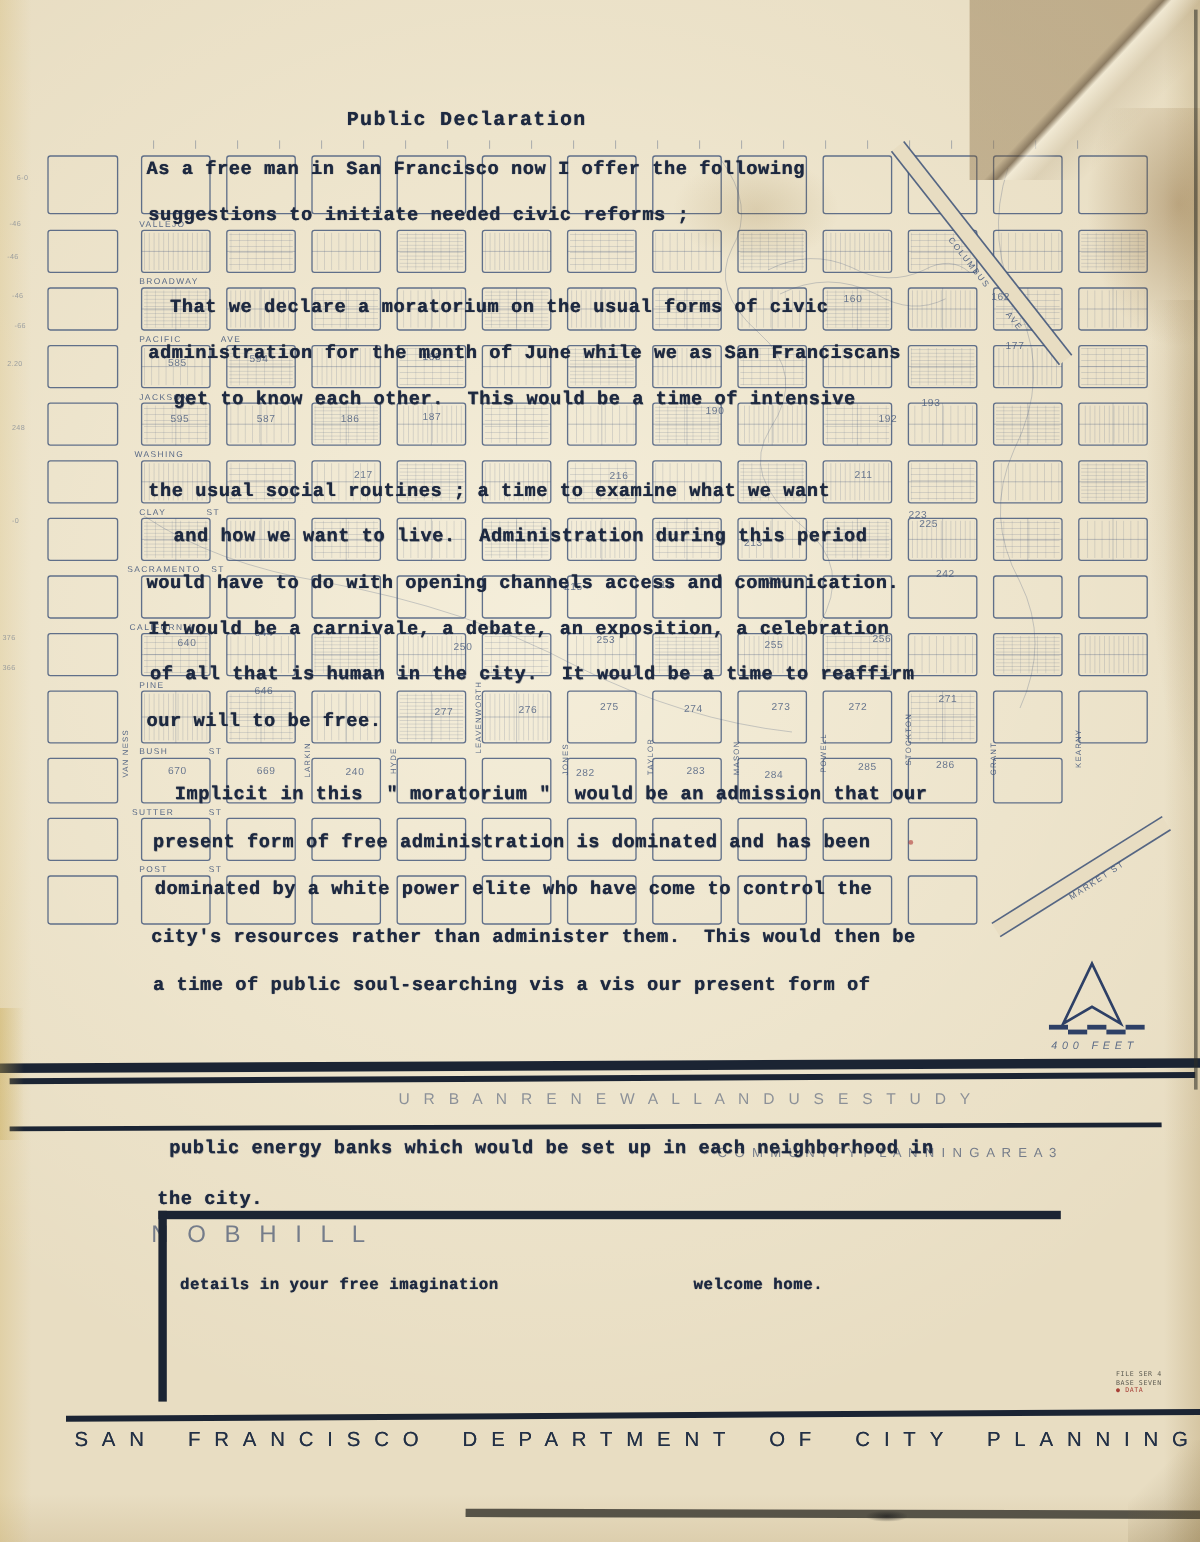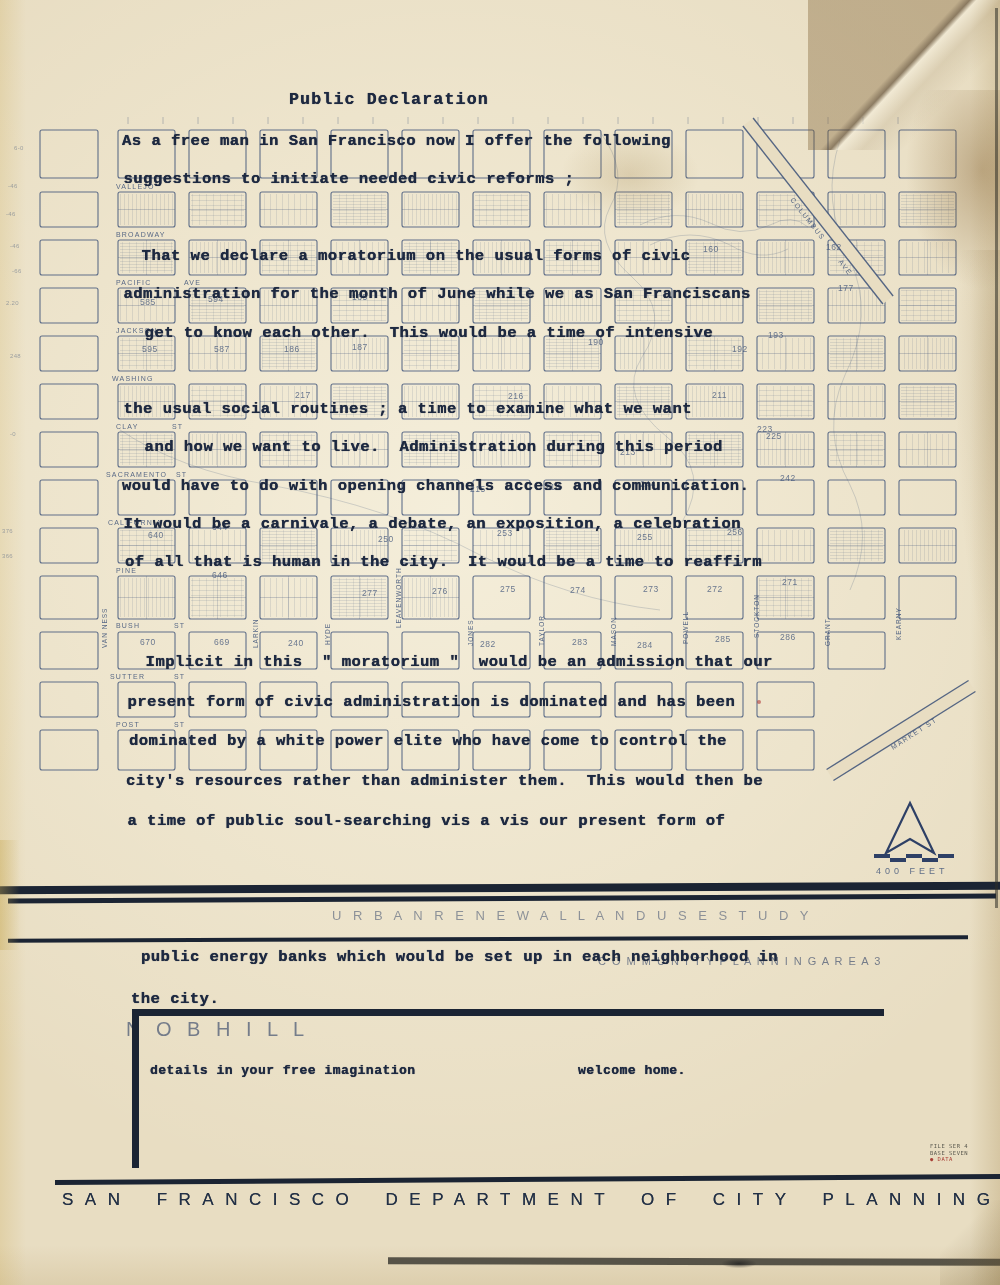--- a/index.html
+++ b/index.html
@@ -574,21 +574,21 @@
   <svg class="abs" style="left:868;top:795px;left:868px;" width="110" height="95" viewBox="0 0 110 95">
     <polygon points="42,8 66,58 42,44 18,58" fill="none" stroke="#2e4066" stroke-width="2.2" stroke-linejoin="miter"></polygon>
   </svg>
   <svg class="abs" style="left:874px;top:852px;" width="80" height="12" viewBox="0 0 80 12">
     <rect x="0" y="2" width="16" height="4" fill="#2e4066"></rect>
     <rect x="16" y="6" width="16" height="4" fill="#2e4066"></rect>
     <rect x="32" y="2" width="16" height="4" fill="#2e4066"></rect>
     <rect x="48" y="6" width="16" height="4" fill="#2e4066"></rect>
     <rect x="64" y="2" width="16" height="4" fill="#2e4066"></rect>
   </svg>
-  <div class="abs mapnote" style="left:876px;top:866px;font-size:9px;letter-spacing:4px;">400 FEET</div>
+  <div class="abs mapnote" style="left:876px;top:866px;font-size:9px;letter-spacing:4px;font-style:italic;">400 FEET</div>
 
   <div id="title" class="abs tw" style="left:289px;top:66px;margin-top:24px;">Public Declaration</div>
 
   <div id="para1" class="abs"></div>
   <div id="para2" class="abs"></div>
 
   <div class="rule abs" style="left:0;top:884px;width:1000px;height:8px;transform:rotate(-.25deg);"></div>
   <div class="rule abs" style="left:8px;top:896px;width:988px;height:5px;transform:rotate(-.3deg);"></div>
   <div class="rule abs" style="left:8px;top:937px;width:960px;height:3.5px;transform:rotate(-.2deg);"></div>
 
@@ -628,20 +628,21 @@
     <div class="abs tw bodyline" style="left: 123.5px; top: 169.3px;">suggestions to initiate needed civic reforms ;</div>
     <div class="abs tw bodyline" style="left: 125px; top: 207.6px;"></div>
     <div class="abs tw bodyline" style="left: 122px; top: 245.9px;">  That we declare a moratorium on the usual forms of civic</div>
     <div class="abs tw bodyline" style="left: 123.5px; top: 284.2px;">administration for the month of June while we as San Franciscans</div>
     <div class="abs tw bodyline" style="left: 125px; top: 322.5px;">  get to know each other.  This would be a time of intensive</div>
     <div class="abs tw bodyline" style="left: 123.5px; top: 399.1px;">the usual social routines ; a time to examine what we want</div>
     <div class="abs tw bodyline" style="left: 125px; top: 437.4px;">  and how we want to live.  Administration during this period</div>
     <div class="abs tw bodyline" style="left: 122px; top: 475.7px;">would have to do with opening channels access and communication.</div>
     <div class="abs tw bodyline" style="left: 123.5px; top: 514px;">It would be a carnivale, a debate, an exposition, a celebration</div>
     <div class="abs tw bodyline" style="left: 125px; top: 552.3px;">of all that is human in the city.  It would be a time to reaffirm</div>
+    <div class="abs tw bodyline" style="left: 122px; top: 590.6px;">our will to be free.</div>
     <div class="abs tw bodyline" style="left: 126px; top: 652px;">  Implicit in this  " moratorium "  would be an admission that our</div>
-    <div class="abs tw bodyline" style="left: 127.5px; top: 691.7px;">present form of civic administration is dominated and has been</div>
+    <div class="abs tw bodyline" style="left: 127.5px; top: 691.7px;">present form of free administration is dominated and has been</div>
     <div class="abs tw bodyline" style="left: 129px; top: 731.4px;">dominated by a white power elite who have come to control the</div>
     <div class="abs tw bodyline" style="left: 126px; top: 771.1px;">city's resources rather than administer them.  This would then be</div>
     <div class="abs tw bodyline" style="left: 127.5px; top: 810.8px;">a time of public soul-searching vis a vis our present form of</div>
     <div class="abs tw bodyline" style="left: 141px; top: 946.5px;">public energy banks which would be set up in each neighborhood in</div>
     <div class="abs tw bodyline" style="left: 131px; top: 989px;">the city.</div>
   </div>
 
 </body></html>

